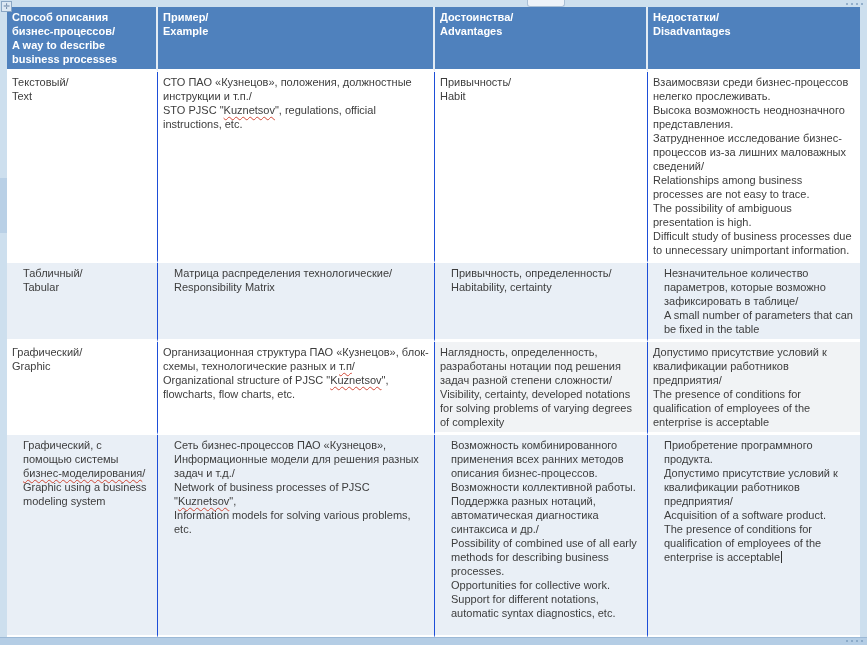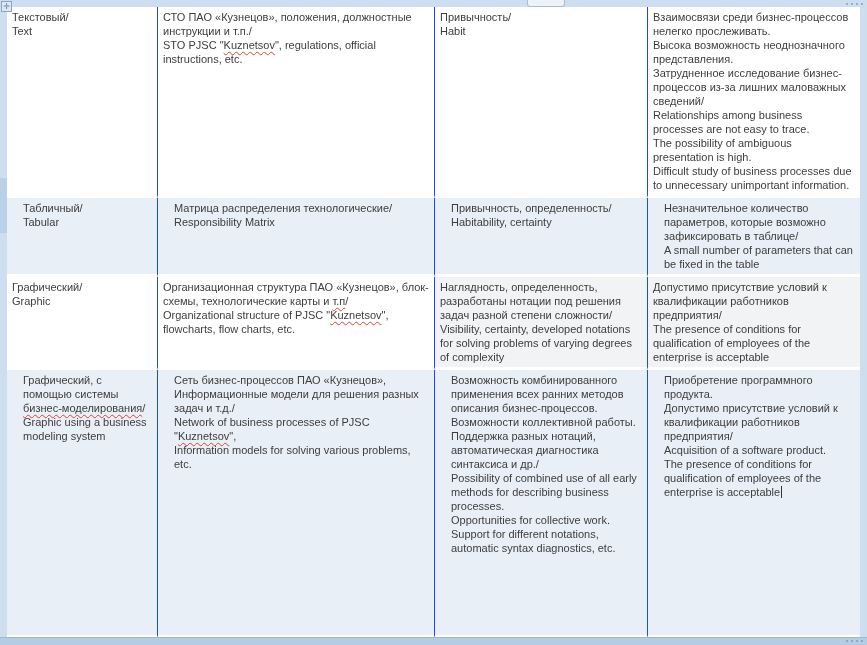--- a/index.html
+++ b/index.html
@@ -135,20 +135,30 @@
   <div class="page">
     <table class="doc-table">
       <colgroup>
         <col style="width:151px">
         <col style="width:277px">
         <col style="width:213px">
         <col style="width:212px">
       </colgroup>
 
       <tbody>
+          <tr class="r-head">
+        <th>Способ описания бизнес-процессов/
+A way to describe business processes</th>
+        <th>Пример/
+Example</th>
+        <th>Достоинства/
+Advantages</th>
+        <th>Недостатки/
+Disadvantages</th>
+      </tr>
 
       <tr class="r1">
         <td><span><span>Текстовый/
 Text</span></span></td>
         <td><span><span>СТО ПАО «Кузнецов», положения, должностные инструкции и т.п./
 STO PJSC "</span><span class="sq">Kuznetsov</span><span>", regulations, official instructions, etc.</span></span></td>
         <td><span><span>Привычность/
 Habit</span></span></td>
         <td><span><span>Взаимосвязи среди бизнес-процессов нелегко прослеживать.
 Высока возможность неоднозначного представления.
@@ -165,21 +175,21 @@
 Responsibility Matrix</span></span></td>
         <td class="band"><span><span>Привычность, определенность/
 Habitability, certainty</span></span></td>
         <td class="band"><span><span>Незначительное количество параметров, которые возможно зафиксировать в таблице/
 A small number of parameters that can be fixed in the table</span></span></td>
       </tr>
 
       <tr class="r3">
         <td><span><span>Графический/
 Graphic</span></span></td>
-        <td><span><span>Организационная структура ПАО «Кузнецов», блок-схемы, технологические карты и </span><span class="sq">т.п</span><span>/
+        <td><span><span>Организационная структура ПАО «Кузнецов», блок-схемы, технологические разных и </span><span class="sq">т.п</span><span>/
 Organizational structure of PJSC "</span><span class="sq">Kuznetsov</span><span>", flowcharts, flow charts, etc.</span></span></td>
         <td class="tint"><span><span>Наглядность, определенность, разработаны нотации под решения задач разной степени сложности/
 Visibility, certainty, developed notations for solving problems of varying degrees of complexity</span></span></td>
         <td class="tint"><span><span>Допустимо присутствие условий к квалификации работников предприятия/
 The presence of conditions for qualification of employees of the enterprise is acceptable</span></span></td>
       </tr>
 
       <tr class="r4">
         <td class="band"><span><span>Графический, с помощью системы </span><span class="sq">бизнес-моделирования</span><span>/
 Graphic using a business modeling system</span></span></td>

